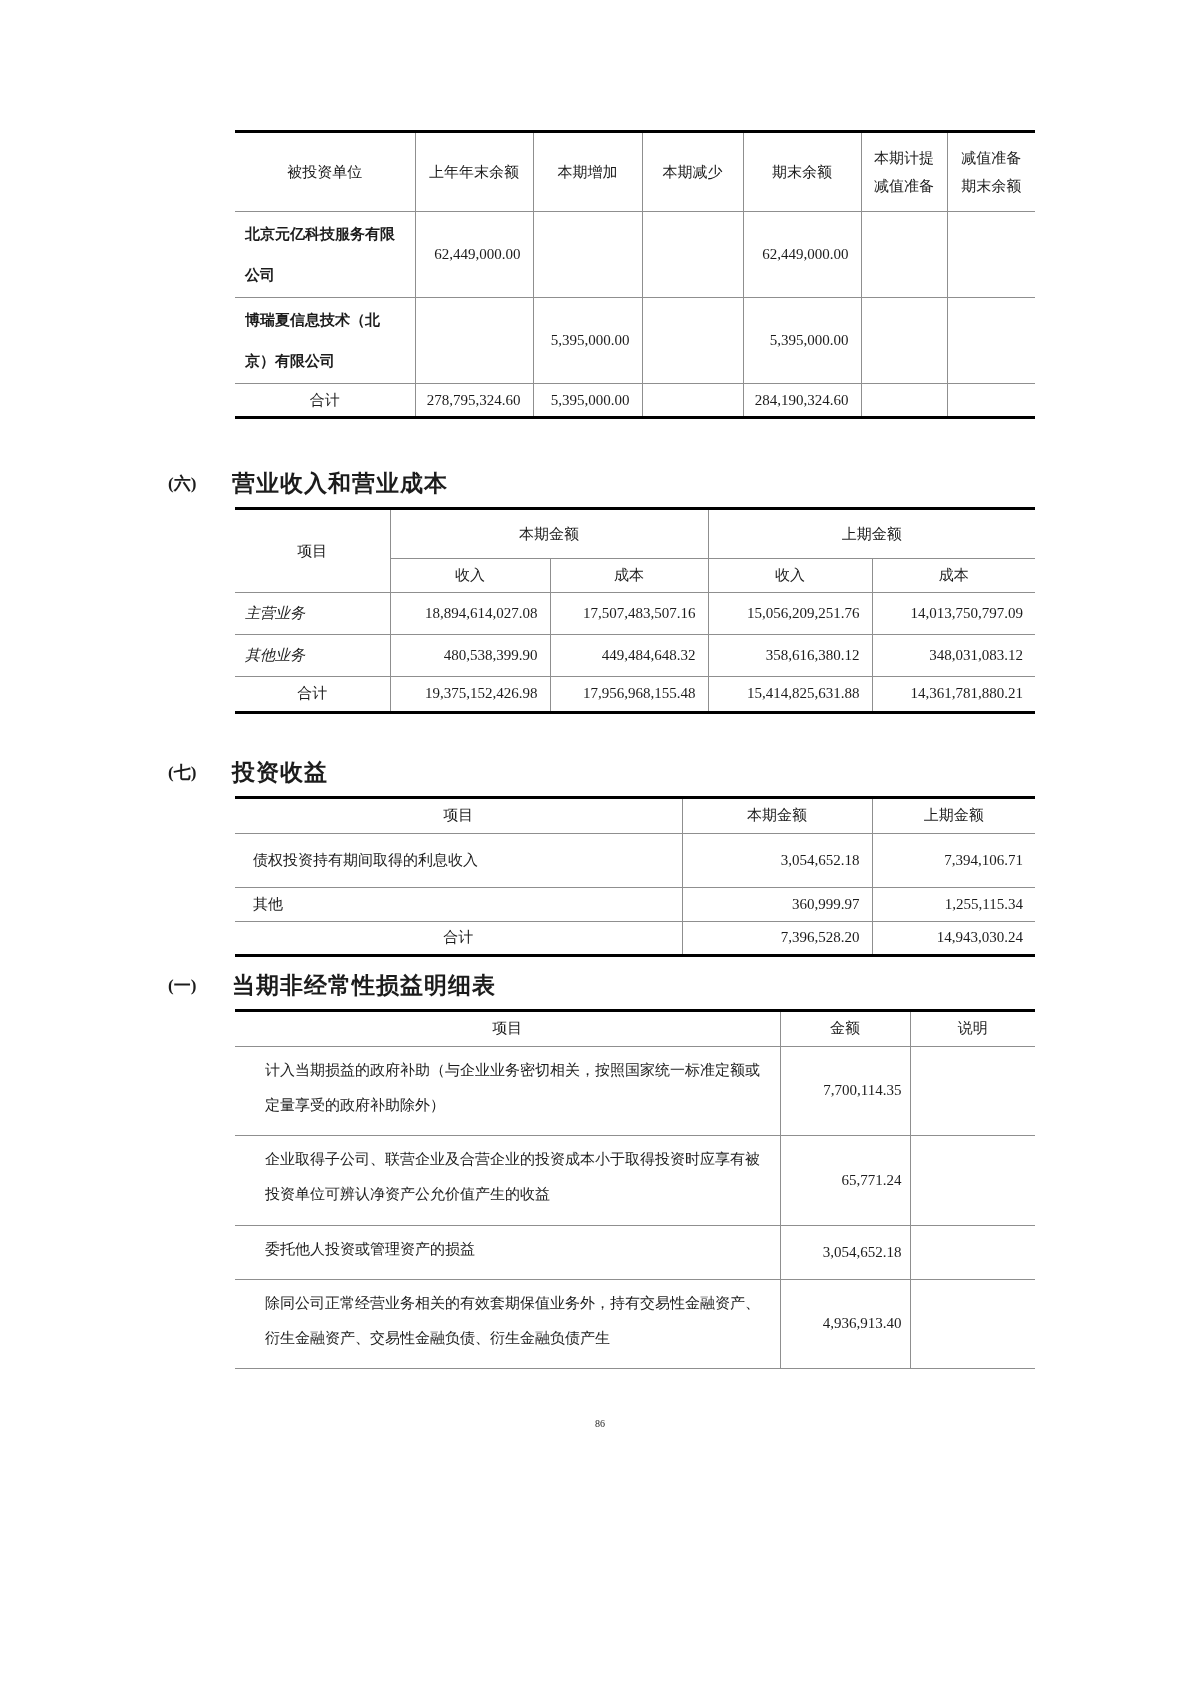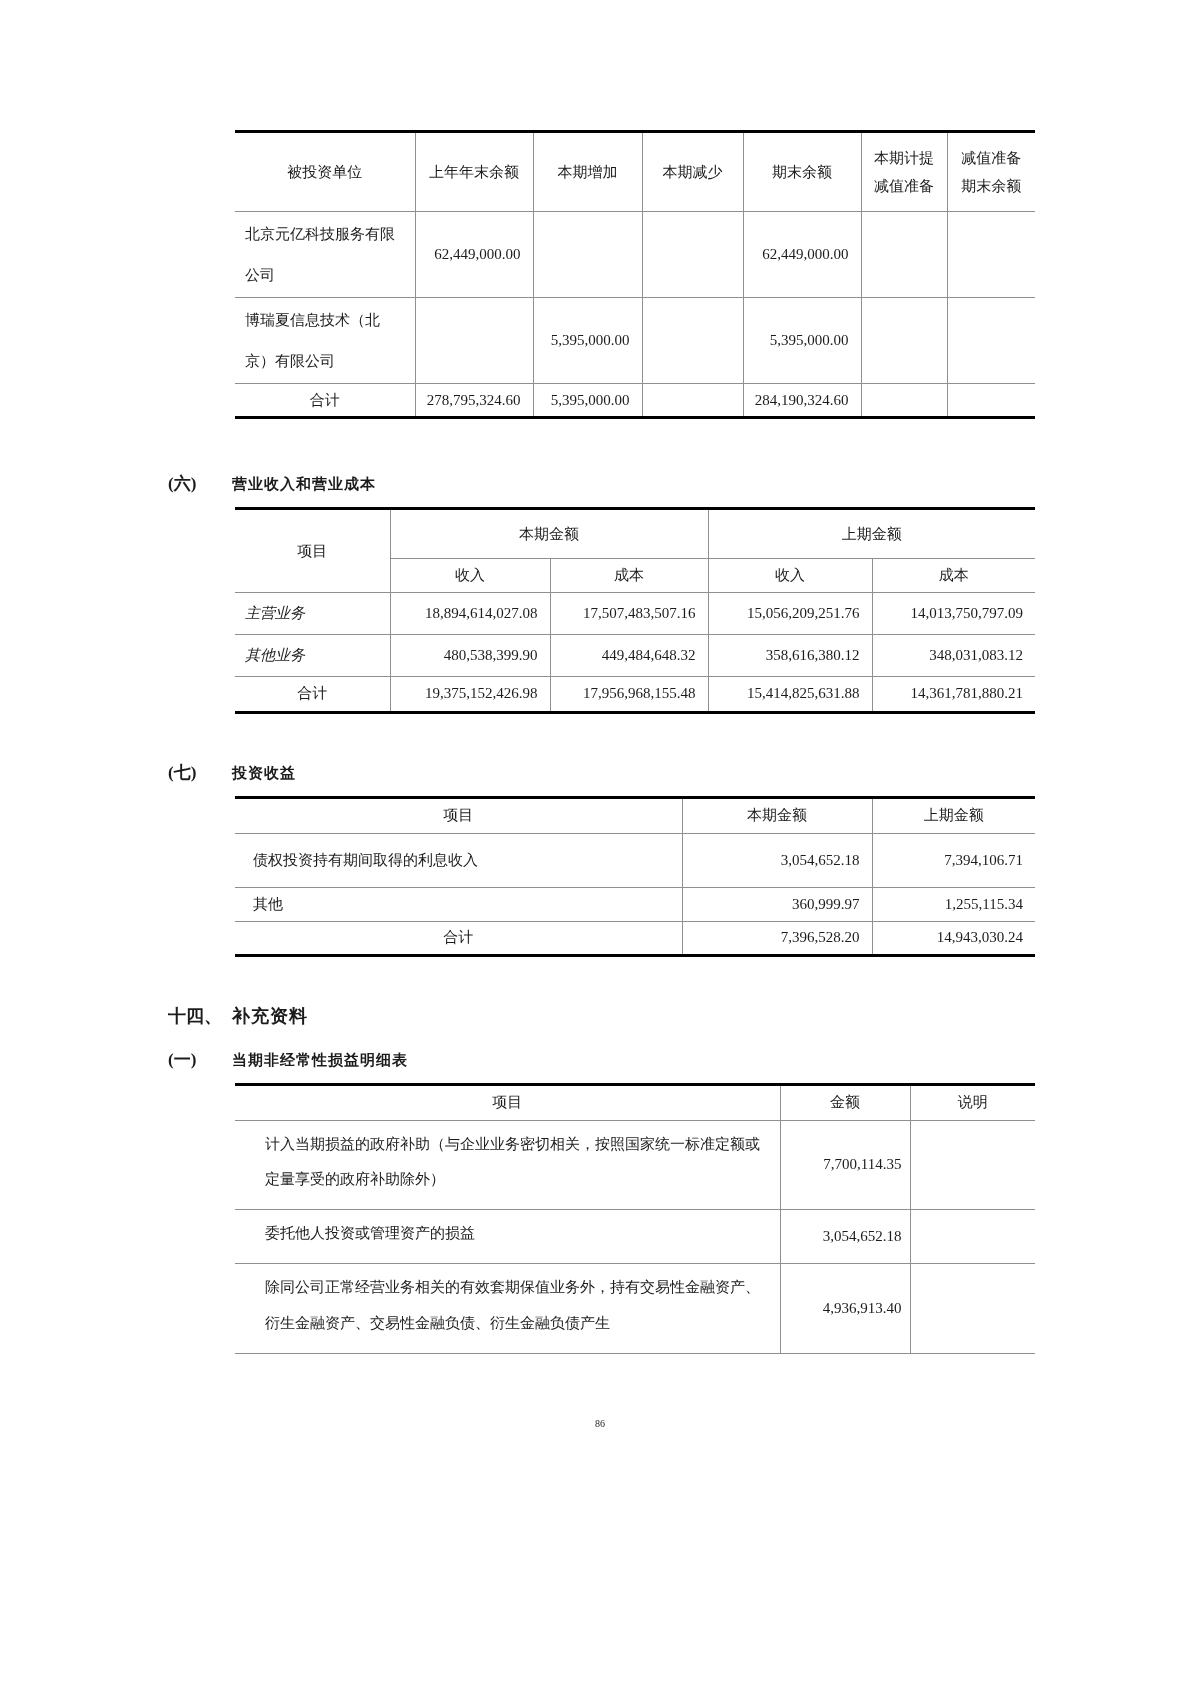--- a/index.html
+++ b/index.html
@@ -21,21 +21,21 @@
   tr > td:first-child, tr > th:first-child{border-left:none;}
   tr > td:last-child,  tr > th:last-child{border-right:none;}
   thead th{text-align:center;white-space:pre-line;line-height:1.9;}
   .num{text-align:right;padding-right:12px;font-variant-numeric:tabular-nums;}
   .label{text-align:left;}
   .center{text-align:center;}
   
   .t1 thead tr{height:80px;}
   .t1 .r-body{height:78px;}
   .t1 .r-total{height:34px;}
-  .t1 .company{line-height:2.7;padding-left:10px;}
+  .t1 .company{line-height:2.7;padding-left:10px;font-weight:bold;}
   
   .t2 .hr1{height:50px;}
   .t2 .hr2{height:32px;}
   .t2 .r-body{height:42px;}
   .t2 .r-total{height:36px;}
   .t2 .label{padding-left:10px;font-style:italic;}
   
   .t3 thead tr{height:36px;}
   .t3 .r0{height:54px;}
   .t3 .r1{height:40px;}
@@ -44,21 +44,21 @@
   .t3 .label{padding-left:18px;font-family:Liberation Mono, monospace;}
   
   .t4{border-bottom:1px solid #8f8f8f;}
   .t4 thead tr{height:36px;}
   .t4 td{line-height:2.35;}
   .t4 .label{padding-left:30px;padding-top:6px;padding-bottom:12px;}
   .t4 .num{padding-right:8px;}
   
   .sec{display:flex;margin-left:168px;font-weight:bold;line-height:30px;}
   .sec .sec-num{width:64px;flex:0 0 64px;font-size:17px;}
-  .sec .sec-title{font-size:15px;letter-spacing:1px;}
+  .sec .sec-title{font-size:23px;letter-spacing:1px;}
   .sec-big .sec-num{font-size:18px;}
   .sec-big .sec-title{font-size:18px;}
   .gap-a{margin-top:50px;}
   .gap-b{margin-top:44px;}
   .gap-c{margin-top:14px;}
   .tbl-after-heading{margin-top:8px;}
   
   .footer{position:absolute;top:1418px;left:0;right:0;text-align:center;font-size:10px;}
 </style>
 </head>
@@ -201,24 +201,20 @@
         <td class="num">1,255,115.34</td>
       </tr>
       <tr class="r-total">
         <td class="center">合计</td>
         <td class="num">7,396,528.20</td>
         <td class="num">14,943,030.24</td>
       </tr>
     </tbody>
   </table>
 
-  <div class="sec sec-big gap-b">
-    <span class="sec-num">十四、</span>
-    <span class="sec-title">补充资料</span>
-  </div>
 
   <div class="sec gap-c">
     <span class="sec-num">(一)</span>
     <span class="sec-title">当期非经常性损益明细表</span>
   </div>
 
   <table class="t4 tbl-after-heading">
     <colgroup>
       <col style="width:545px">
         <col style="width:130px">
@@ -231,20 +227,25 @@
         <th>说明</th>
       </tr>
     </thead>
     <tbody>
       <tr>
         <td class="label">计入当期损益的政府补助（与企业业务密切相关，按照国家统一标准定额或定量享受的政府补助除外）</td>
         <td class="num">7,700,114.35</td>
         <td class="num"></td>
       </tr>
       <tr>
+        <td class="label">企业取得子公司、联营企业及合营企业的投资成本小于取得投资时应享有被投资单位可辨认净资产公允价值产生的收益</td>
+        <td class="num">65,771.24</td>
+        <td class="num"></td>
+      </tr>
+      <tr>
         <td class="label">委托他人投资或管理资产的损益</td>
         <td class="num">3,054,652.18</td>
         <td class="num"></td>
       </tr>
       <tr>
         <td class="label">除同公司正常经营业务相关的有效套期保值业务外，持有交易性金融资产、衍生金融资产、交易性金融负债、衍生金融负债产生</td>
         <td class="num">4,936,913.40</td>
         <td class="num"></td>
       </tr>
     </tbody>

